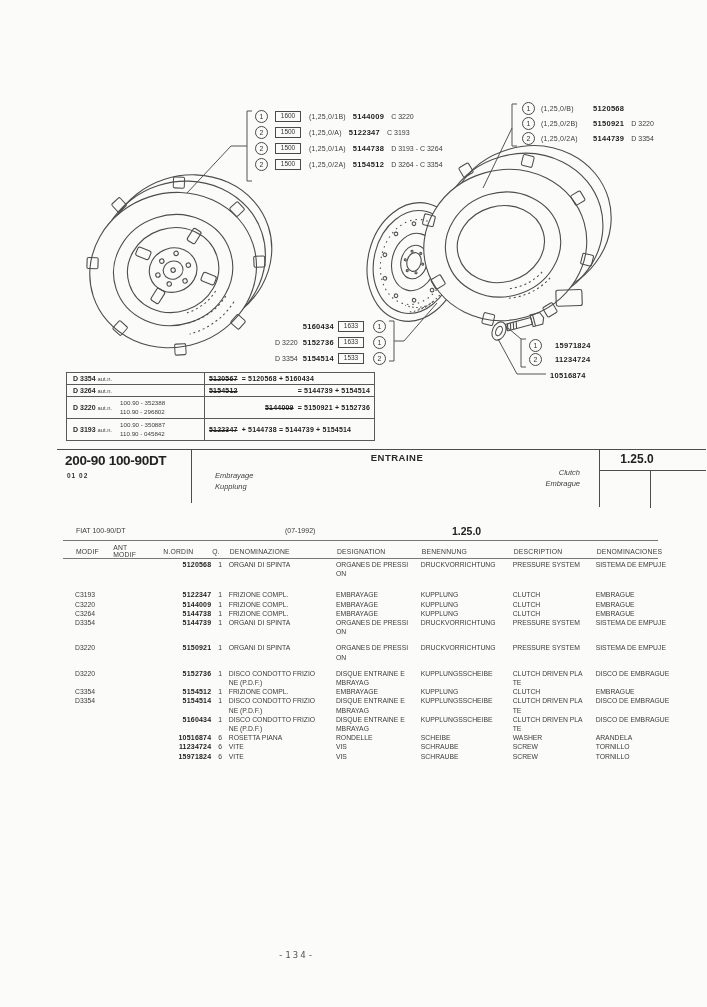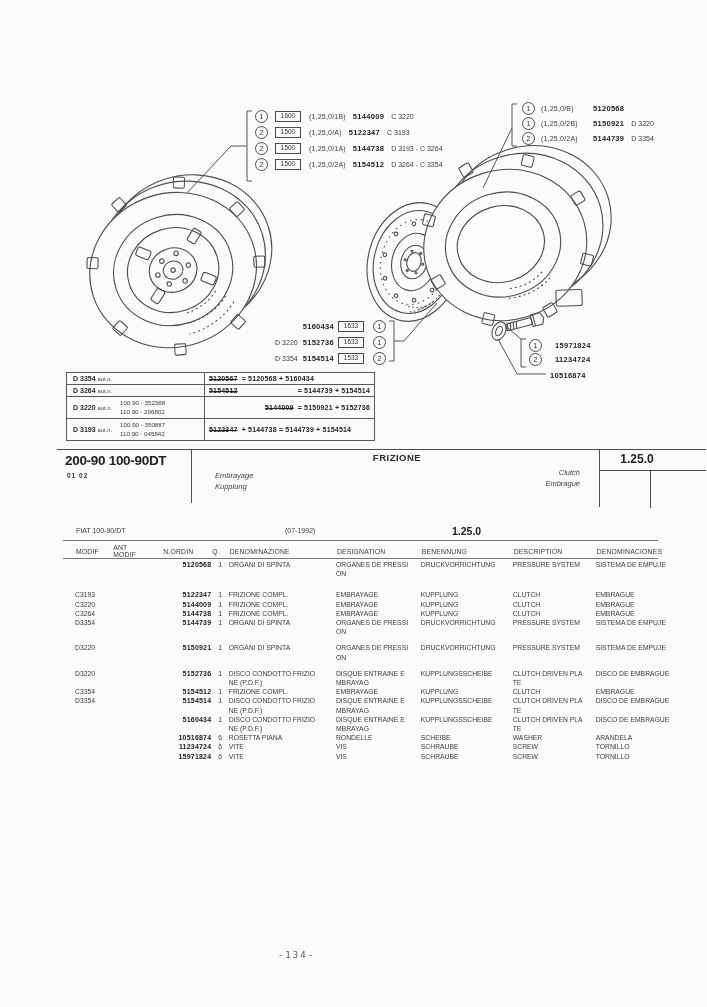--- a/index.html
+++ b/index.html
@@ -357,21 +357,21 @@
   </div>
 
   <div class="rule" style="left:57px;top:449px;width:649px;height:1.4px"></div>
   <div class="rule" style="left:191px;top:450px;width:1px;height:53px"></div>
   <div class="rule" style="left:599px;top:450px;width:1px;height:57px"></div>
   <div class="rule" style="left:599px;top:470px;width:107px;height:1px"></div>
   <div class="rule" style="left:650px;top:470px;width:1px;height:38px"></div>
 
   <div class="models">200-90 100-90DT</div>
   <div class="models-sub">01 02</div>
-  <div class="band-title">FRIZIONE</div>
+  <div class="band-title">ENTRAINE</div>
   <div class="band-it" style="left:215px;top:471px">Embrayage</div>
   <div class="band-it" style="left:215px;top:482px">Kupplung</div>
   <div class="band-it band-right" style="left:470px;top:468px">Clutch</div>
   <div class="band-it band-right" style="left:470px;top:479px">Embrague</div>
   <div class="section-code">1.25.0</div>
 
   <div class="pt-modelline">
     <span class="l">FIAT 100-90/DT</span>
     <span class="c">(07-1992)</span>
     <span class="r">1.25.0</span>

